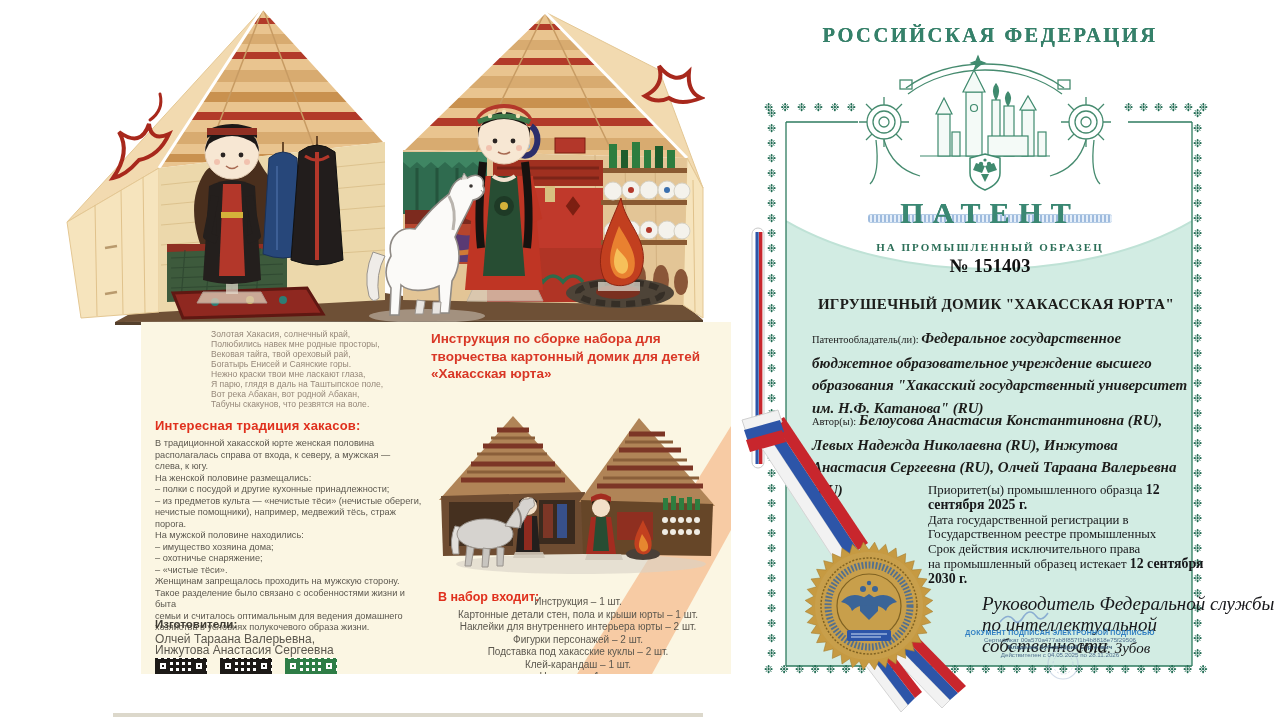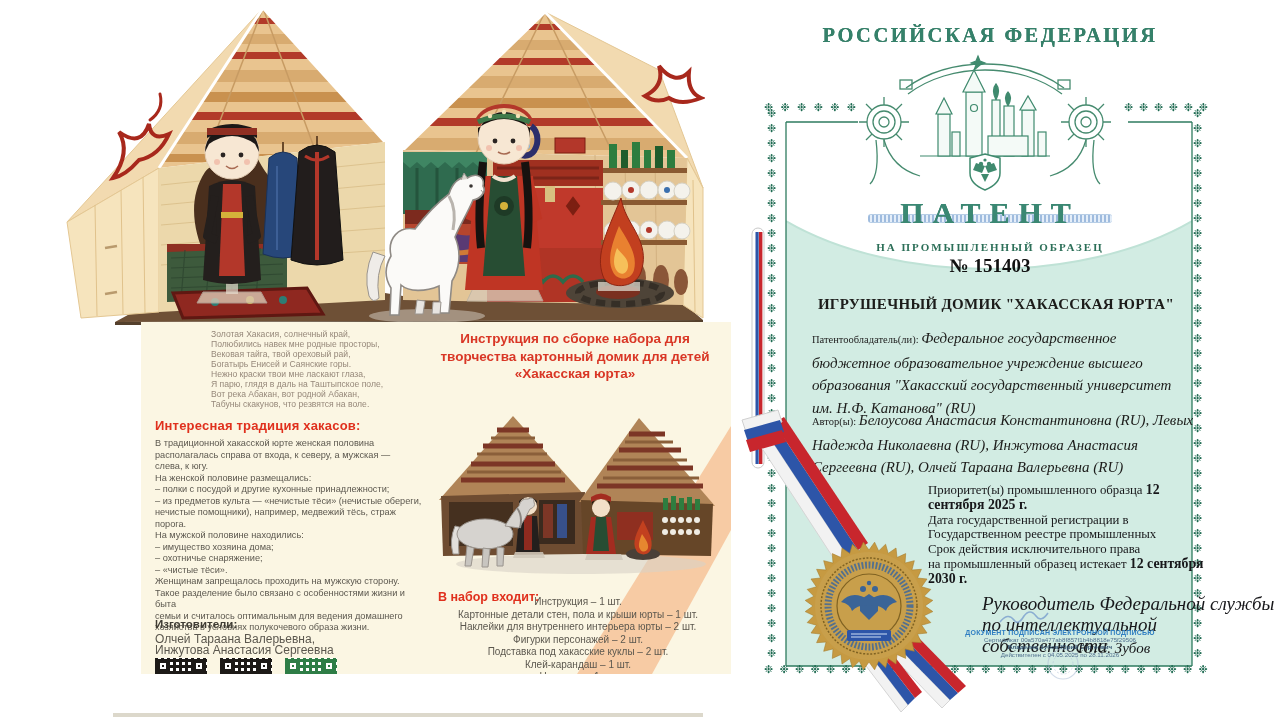--- a/index.html
+++ b/index.html
@@ -17,21 +17,21 @@
   .qr{width:52px;height:52px;position:relative;background:#fff;
       background-image:repeating-linear-gradient(0deg,var(--qc) 0 3px,transparent 3px 6px),
                        repeating-linear-gradient(90deg,var(--qc) 0 3px,#fff 3px 6px);}
   .qr{--qc:#1d1a17;}
   .qr.green{--qc:#2e7d46;}
   .qr .f{position:absolute;width:12px;height:12px;border:3px solid var(--qc);background:#fff;box-sizing:border-box;}
   .qr .f::after{content:"";position:absolute;left:2px;top:2px;width:2px;height:2px;background:var(--qc);}
   .qr .tl{left:2px;top:2px}.qr .tr{right:2px;top:2px}.qr .bl{left:2px;bottom:2px}
   .qr .ctr{position:absolute;left:20px;top:20px;width:12px;height:12px;border-radius:50%;background:#8a6a52;border:2px solid #fff;}
   .qr.green .ctr{background:#3f9a55;border-radius:2px;}
-  .instr-title{left:290px;top:8px;width:288px;text-align:center;font-size:13.5px;line-height:17.5px;
+  .instr-title{left:290px;top:8px;width:288px;font-size:13.5px;line-height:17.5px;
                font-weight:bold;color:#d93726;}
   .kit-head{left:297px;top:268px;font-size:12.5px;font-weight:bold;color:#e0301d;}
   .kit-body{left:297px;top:274px;width:280px;font-size:10px;line-height:12.5px;color:#5b574e;text-align:center;}
   .gift-label{color:#e0301d;}
   .stripe{pointer-events:none;}
   #bottom-strip{left:113px;top:713px;width:590px;height:4px;background:#dcd8cb;}
   
   #patent{left:700px;top:0;width:580px;height:720px;font-family:"Liberation Serif",serif;}
   .country{left:0;top:24px;width:580px;text-align:center;font-size:20.5px;font-weight:bold;
            letter-spacing:2.5px;color:#35816a;text-shadow:0 0 .6px #2a6e58;}
@@ -42,21 +42,21 @@
          border-top:1px solid #9fbede;border-bottom:1px solid #9fbede;border-radius:3px;}
   .patent-kind{left:0;top:241px;width:580px;text-align:center;font-size:11px;font-weight:bold;
                letter-spacing:2px;color:#2c6f58;}
   .patent-num{left:0;top:255px;width:580px;text-align:center;font-size:19px;font-weight:bold;color:#111;}
   .orn{color:#1f6b52;font-size:11px;overflow:hidden;}
   .orn-col{width:15px;line-height:15px;word-break:break-all;text-align:center;}
   .orn-row{height:15px;line-height:15px;display:flex;justify-content:space-between;}
   .p-title{left:100px;top:296px;width:392px;text-align:center;font-size:15px;font-weight:bold;color:#1c1c1a;letter-spacing:.3px;}
   .p-par{left:112px;width:382px;font-size:15px;line-height:22.5px;color:#1c1c1a;}
   .p-par .lbl{font-size:10.5px;font-weight:normal;font-style:normal;color:#222;}
-  .p-par .val{font-weight:normal;font-style:italic;}
+  .p-par .val{font-weight:bold;font-style:italic;}
   .p-details{left:228px;top:483px;width:280px;font-size:12.8px;line-height:14.8px;color:#17171a;}
   .p-details b{font-size:13.8px;}
   .p-signer{left:282px;top:593px;font-size:19px;line-height:21px;font-style:italic;color:#17171a;}
   .stamp{left:256px;top:629px;width:208px;text-align:center;font-family:"Liberation Sans",sans-serif;}
   .stamp .s1{font-size:7px;font-weight:bold;color:#2f7ec2;letter-spacing:.2px;}
   .stamp .s2{font-size:6.2px;color:#51708e;line-height:7.4px;}
   .stamp .s2 b{color:#33506e;}
   .sig-name{left:378px;top:640px;font-size:15px;font-style:italic;color:#17171a;}
   svg{display:block;}
 </style>

